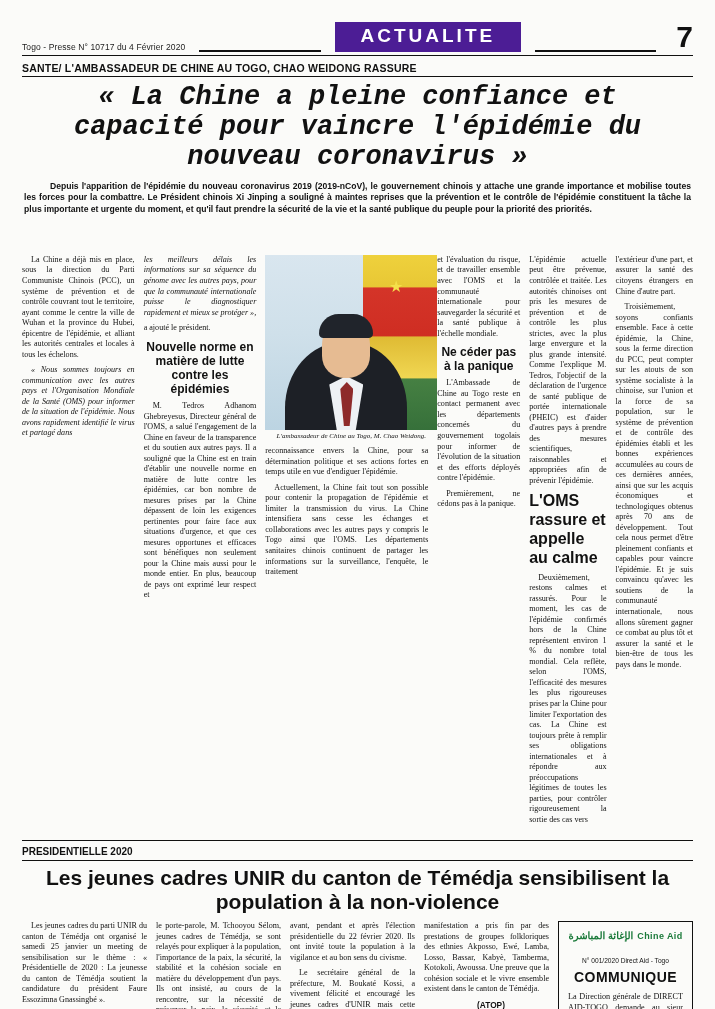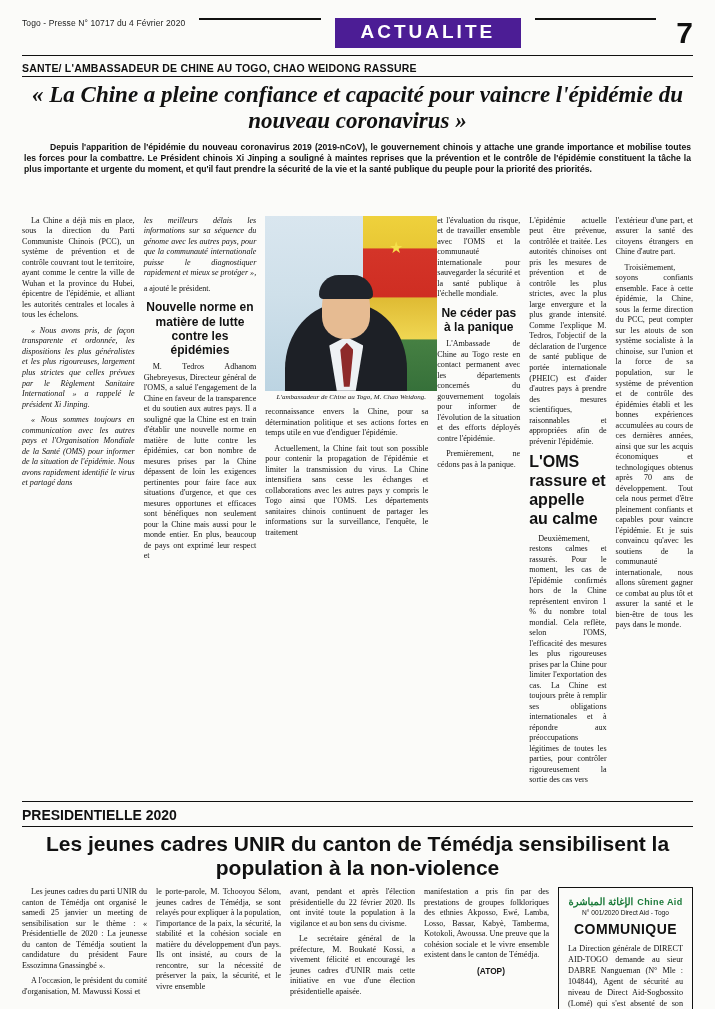--- a/index.html
+++ b/index.html
@@ -12,21 +12,21 @@
   }
   .page{
     position:relative;
     width:715px;height:1009px;
     box-sizing:border-box;
     padding:18px 22px 10px 22px;
   }
 
   
   .masthead{
-    display:flex;align-items:flex-start;justify-content:space-between;
+    display:flex;align-items:flex-end;justify-content:space-between;
     gap:8px;
     height:34px;
   }
   .masthead-left{
     font-family:"Liberation Sans", sans-serif;
     font-size:8.5px;letter-spacing:.1px;color:#222;white-space:nowrap;
     flex:0 0 auto;
   }
   .rule{
     height:2px;background:#111;flex:1 1 auto;margin:0 6px;
@@ -52,23 +52,23 @@
   
   .kicker{
     font-family:"Liberation Sans", sans-serif;
     font-weight:bold;font-size:10.5px;
     letter-spacing:.2px;
     margin:6px 0 2px 0;
     color:#111;
   }
   .kicker-rule{border-top:1px solid #111;margin-bottom:5px;}
   h1.headline{
-    font-family:Liberation Serif, serif;
+    font-family:Liberation Mono, monospace;
     font-style:italic;font-weight:bold;
-    font-size:23px;line-height:1.12;
+    font-size:27px;line-height:1.12;
     text-align:center;
     margin:4px 10px 8px 10px;
   }
 
   
   .chapeau{
     font-family:"Liberation Sans", sans-serif;
     font-weight:bold;
     font-size:8.6px;line-height:1.33;
     text-align:justify;
@@ -148,21 +148,21 @@
   }
   .caption{
     font-size:7px;font-style:italic;text-align:center;
     margin:2px 0 6px 0;line-height:1.2;
   }
 
   
   .sep-rule{border-top:1.4px solid #111;margin:10px 0 0 0;}
   .kicker2{
     font-family:"Liberation Sans", sans-serif;
-    font-weight:bold;font-size:14px;margin:5px 0 3px 0;
+    font-weight:bold;font-size:10px;margin:5px 0 3px 0;
   }
   .kicker2-rule{border-top:1px solid #111;margin-bottom:4px;}
   h2.headline2{
     font-family:"Liberation Sans", sans-serif;
     font-weight:bold;font-size:21px;line-height:1.12;
     text-align:center;margin:5px 6px 8px 6px;
   }
   .lower{
     display:flex;gap:9px;
   }
@@ -173,21 +173,21 @@
   .atop{font-weight:bold;text-align:center;font-size:8.3px;
         font-family:"Liberation Sans", sans-serif;text-indent:0;margin-top:4px;}
 
   
   .communique{
     width:176px;border:1.4px solid #111;box-sizing:border-box;
     padding:8px 9px 12px 9px;
     align-self:flex-start;
   }
   .logo{
-    display:flex;flex-direction:column;align-items:center;gap:2px;
+    display:flex;flex-direction:column;align-items:center;gap:16px;
     margin-bottom:3px;
   }
   .logo-mark{
     font-family:"Liberation Sans", sans-serif;
     font-size:9px;font-weight:bold;color:#1b7a3a;letter-spacing:.4px;
     display:flex;align-items:center;gap:4px;
   }
   .logo-arabic{font-size:10px;color:#1b7a3a;}
   .logo-sub{font-size:6.6px;font-family:"Liberation Sans", sans-serif;}
   .com-title{
@@ -215,21 +215,20 @@
   <div class="kicker">SANTE/ L'AMBASSADEUR DE CHINE AU TOGO, CHAO WEIDONG RASSURE</div>
   <div class="kicker-rule"></div>
   <h1 class="headline">« La Chine a pleine confiance et capacité pour vaincre l'épidémie du nouveau coronavirus »</h1>
 
   <div class="chapeau"><span class="indent"></span><span>Depuis l'apparition de l'épidémie du nouveau coronavirus 2019 (2019-nCoV), le gouvernement chinois y attache une grande importance et mobilise toutes les forces pour la combattre. Le Président chinois Xi Jinping a souligné à maintes reprises que la prévention et le contrôle de l'épidémie constituent la tâche la plus importante et urgente du moment, et qu'il faut prendre la sécurité de la vie et la santé publique du peuple pour la priorité des priorités.</span></div>
 
   <div class="cols">
 
     <div class="col">
       <p>La Chine a déjà mis en place, sous la direction du Parti Communiste Chinois (PCC), un système de prévention et de contrôle couvrant tout le territoire, ayant comme le centre la ville de Wuhan et la province du Hubei, épicentre de l'épidémie, et alliant les autorités centrales et locales à tous les échelons.</p>
-      <p class="ital">« Nous avons pris, de façon transparente et ordonnée, les dispositions les plus généralistes et les plus rigoureuses, largement plus strictes que celles prévues par le Règlement Sanitaire International » a rappelé le président Xi Jinping.</p>
       <p class="ital">« Nous sommes toujours en communication avec les autres pays et l'Organisation Mondiale de la Santé (OMS) pour informer de la situation de l'épidémie. Nous avons rapidement identifié le virus et partagé dans</p>
     </div>
 
     <div class="col">
       <p class="ital noind">les meilleurs délais les informations sur sa séquence du génome avec les autres pays, pour que la communauté internationale puisse le diagnostiquer rapidement et mieux se protéger »,</p>
       <p class="noind"> a ajouté le président.</p>
       <div class="subhead">Nouvelle norme en matière de lutte contre les épidémies</div>
       <p>M. Tedros Adhanom Ghebreyesus, Directeur général de l'OMS, a salué l'engagement de la Chine en faveur de la transparence et du soutien aux autres pays. Il a souligné que la Chine est en train d'établir une nouvelle norme en matière de lutte contre les épidémies, car bon nombre de mesures prises par la Chine dépassent de loin les exigences pertinentes pour faire face aux situations d'urgence, et que ces mesures opportunes et efficaces sont bénéfiques non seulement pour la Chine mais aussi pour le monde entier. En plus, beaucoup de pays ont exprimé leur respect et</p>
     </div>
 

